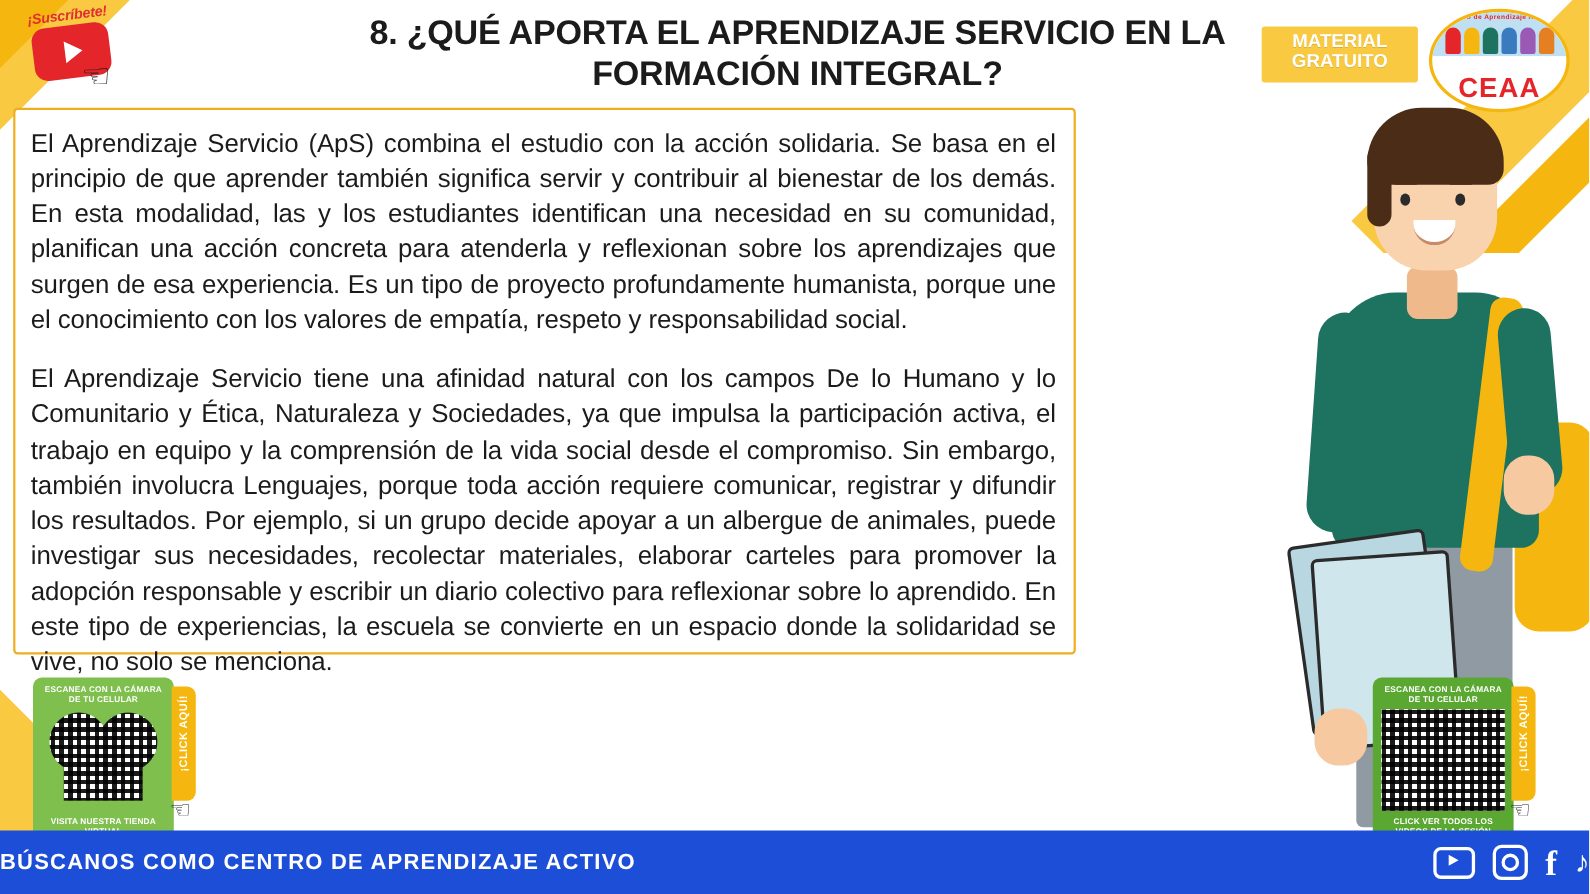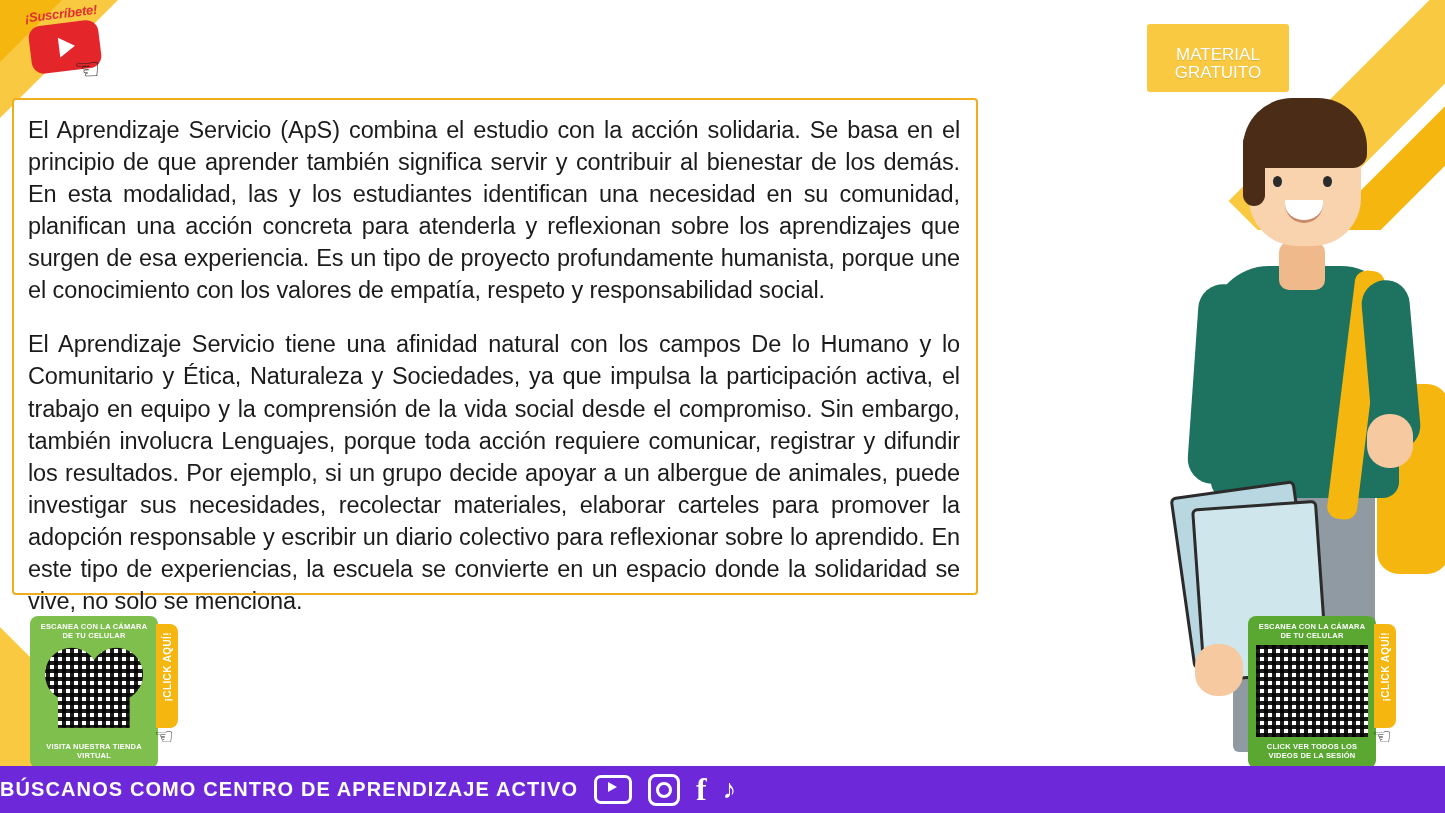--- a/index.html
+++ b/index.html
@@ -113,25 +113,25 @@
     letter-spacing: -0.2px;
   }
 
   
   .material-tag {
     position: absolute;
     right: 156px; top: 24px;
     width: 134px;
     background: #f9c941;
     color: #ffffff;
-    font-weight: normal;
+    font-weight: bold;
     font-size: 17px;
     line-height: 1.08;
     text-align: center;
-    padding: 22px 4px 9px;
+    padding: 5px 4px 9px;
     border-radius: 3px;
     text-shadow: 0 1px 0 rgba(0,0,0,.12);
   }
 
   
   .ceaa-logo {
     position: absolute;
     right: 18px; top: 8px;
     width: 122px; height: 88px;
     border-radius: 50%;
@@ -413,25 +413,25 @@
     border: 3px solid #2b2b2b;
     border-radius: 6px;
     transform: rotate(-4deg);
   }
 
   
   .footer {
     position: absolute;
     left: 0; bottom: 0;
     width: 100%;
-    height: 47px;
-    background: #6d28d9;
+    height: 58px;
+    background: #1d4ed8;
     display: flex;
     align-items: center;
-    justify-content: flex-start;
+    justify-content: space-between;
     gap: 16px;
   }
   .footer-text {
     font-size: 20px;
     font-weight: bold;
     color: #ffffff;
     letter-spacing: 1.1px;
   }
   .social {
     display: flex;
@@ -498,23 +498,37 @@
   </div>
 
   <div class="subscribe">
     <div class="subscribe-text">¡Suscríbete!</div>
     <div class="yt-badge">
       <div class="yt-play"></div>
     </div>
     <div class="hand-cursor">☜</div>
   </div>
 
+  <div class="title">8. ¿QUÉ APORTA EL APRENDIZAJE SERVICIO EN LA FORMACIÓN INTEGRAL?</div>
 
   <div class="material-tag">MATERIAL GRATUITO</div>
 
+  <div class="ceaa-logo">
+    <div class="ceaa-top"></div>
+    <div class="ceaa-arc">Centro de Aprendizaje Activo</div>
+    <div class="ceaa-kids">
+      <div class="kid" style="background:#e4262b"></div>
+      <div class="kid" style="background:#f5b60f"></div>
+      <div class="kid" style="background:#1d7260"></div>
+      <div class="kid" style="background:#3a7bbf"></div>
+      <div class="kid" style="background:#9b59b6"></div>
+      <div class="kid" style="background:#e67e22"></div>
+    </div>
+    <div class="ceaa-word">CEAA</div>
+  </div>
 
   <div class="content-box">
     <p class="para">El Aprendizaje Servicio (ApS) combina el estudio con la acción solidaria. Se basa en el principio de que aprender también significa servir y contribuir al bienestar de los demás. En esta modalidad, las y los estudiantes identifican una necesidad en su comunidad, planifican una acción concreta para atenderla y reflexionan sobre los aprendizajes que surgen de esa experiencia. Es un tipo de proyecto profundamente humanista, porque une el conocimiento con los valores de empatía, respeto y responsabilidad social.</p>
     <p class="para">El Aprendizaje Servicio tiene una afinidad natural con los campos De lo Humano y lo Comunitario y Ética, Naturaleza y Sociedades, ya que impulsa la participación activa, el trabajo en equipo y la comprensión de la vida social desde el compromiso. Sin embargo, también involucra Lenguajes, porque toda acción requiere comunicar, registrar y difundir los resultados. Por ejemplo, si un grupo decide apoyar a un albergue de animales, puede investigar sus necesidades, recolectar materiales, elaborar carteles para promover la adopción responsable y escribir un diario colectivo para reflexionar sobre lo aprendido. En este tipo de experiencias, la escuela se convierte en un espacio donde la solidaridad se vive, no solo se menciona.</p>
   </div>
 
   <div class="student">
     <div class="st-pants"></div>
     <div class="st-bag"></div>
     <div class="st-shirt"></div>

